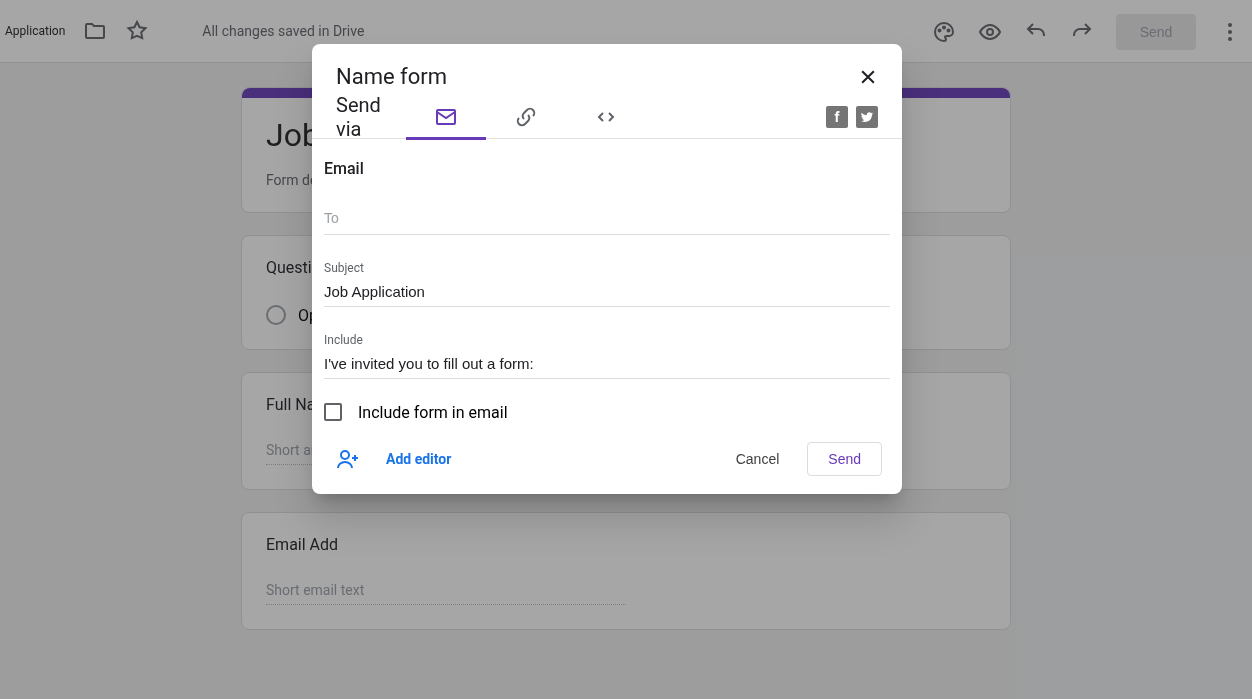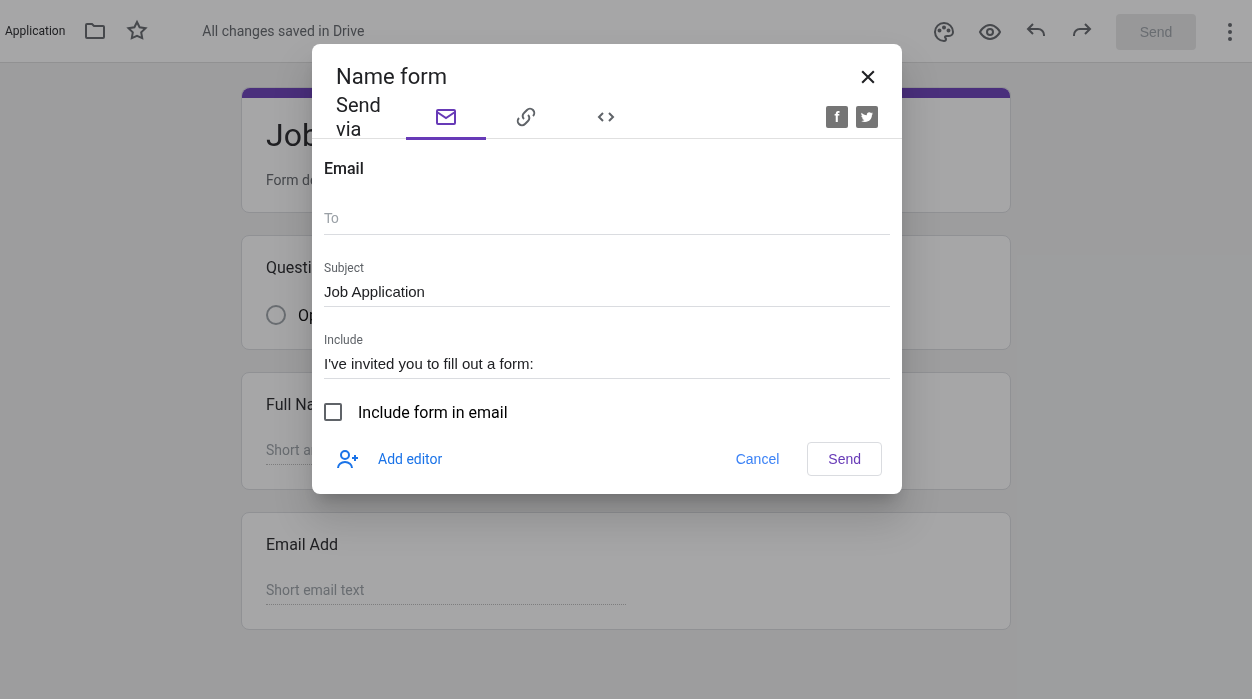--- a/index.html
+++ b/index.html
@@ -65,24 +65,24 @@
   .field-input {
     width:100%; border:none; border-bottom:1px solid #dadce0; font-size:15px; padding:4px 0 6px; outline:none;
     color:#202124; background:transparent;
   }
   .field-input::placeholder { color:#9aa0a6; }
   .to-field .field-input { font-size:14px; padding:6px 0 8px; }
 
   .include-row { display:flex; align-items:flex-start; gap:16px; margin:24px 0 6px; }
 
   .dlg-foot { display:flex; align-items:center; padding:14px 20px 18px 24px; }
-  .add-editor { display:flex; align-items:center; gap:18px; color:#1a73e8; font-size:14px; font-weight:400; }
+  .add-editor { display:flex; align-items:center; gap:26px; color:#1a73e8; font-size:14px; font-weight:700; }
   .add-editor svg { width:24px; height:24px; }
   .foot-right { margin-left:auto; display:flex; align-items:center; gap:18px; }
-  .btn-cancel { background:none; border:none; font-size:14px; color:#3b82f6; padding:8px 10px; }
+  .btn-cancel { background:none; border:none; font-size:14px; color:#404040; padding:8px 10px; }
   .btn-send { background:#fff; border:1px solid #dadce0; border-radius:4px; color:#673ab7; font-size:14px; font-weight:500; padding:8px 20px; }
 </style>
 </head>
 <body>
 
 <div class="app-header">
   <span class="doc-title">Application</span>
   <span class="hicon">
     <svg viewBox="0 0 24 24" fill="none" stroke="currentColor" stroke-width="2">
         <path d="M3 6a1 1 0 0 1 1-1h5l2 2h9a1 1 0 0 1 1 1v10a1 1 0 0 1-1 1H4a1 1 0 0 1-1-1z"></path>

